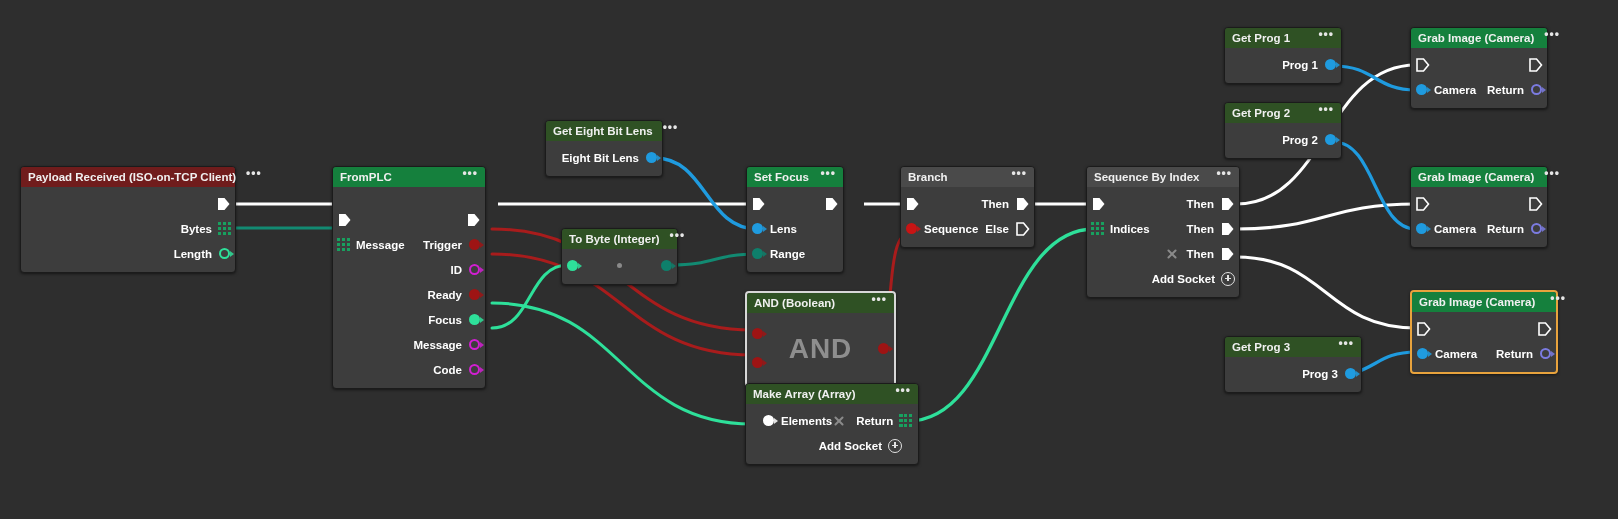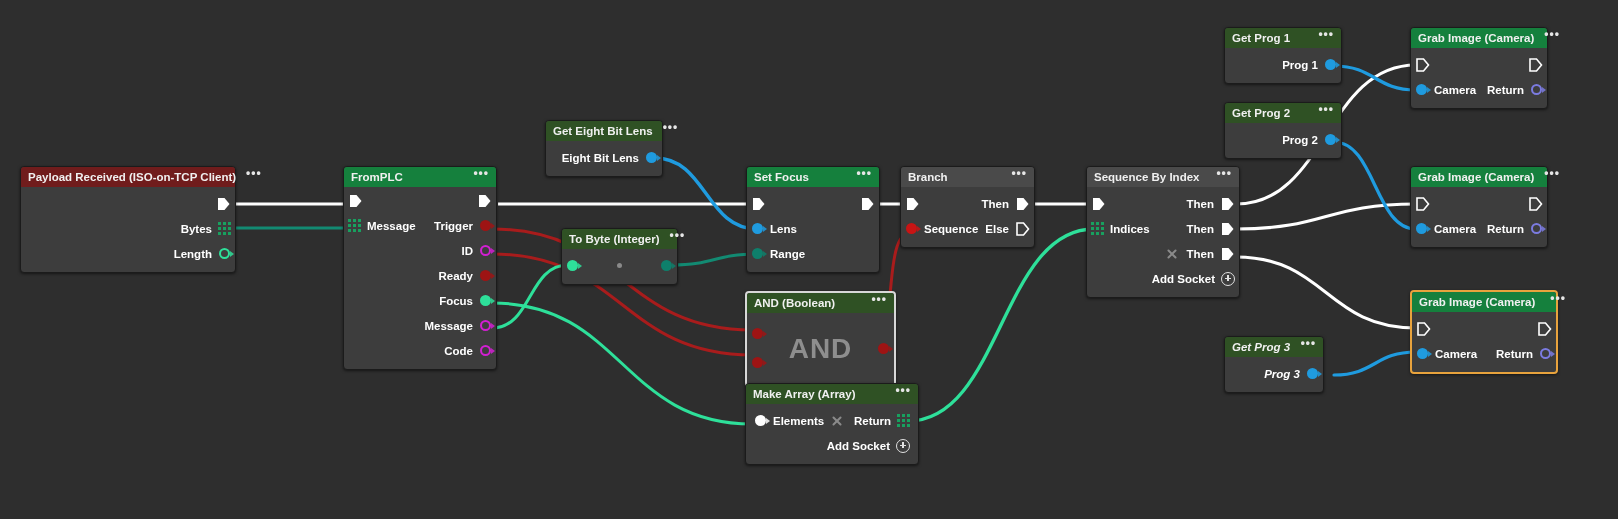--- a/index.html
+++ b/index.html
@@ -163,27 +163,27 @@
           <div class="row">
             <span class="grow"></span>
             <span class="lbl-r">Length</span>
             <span class="sock" style="color: rgb(46, 224, 154);">
               <i class="dot hollow"></i>
               <i class="nub"></i>
             </span>
           </div>
         </div>
       </div>
-      <div class="node" style="left: 343px; top: 166px; width: 154px;">
+      <div class="node" style="left: 332px; top: 166px; width: 154px;">
         <div class="hdr hdr-blue">
           <span class="ttl">FromPLC</span>
           <span class="sp"></span>
           <span class="dots">•••</span>
         </div>
-        <div class="body" style="padding: 1px 4px 6px;">
+        <div class="body" style="padding: 20px 4px 6px;">
           <div class="row">
             <span class="exec">
               <svg width="15" height="16" viewBox="0 0 15 16">
                 <path d="M2 2 L2 14 L8.5 14 L13.5 8 L8.5 2 Z" fill="#ffffff"></path>
               </svg>
             </span>
             <span class="grow"></span>
             <span class="exec">
               <svg width="15" height="16" viewBox="0 0 15 16">
                 <path d="M2 2 L2 14 L8.5 14 L13.5 8 L8.5 2 Z" fill="#ffffff"></path>
@@ -284,21 +284,21 @@
             <span class="grow"></span>
             <span class="smalldot"></span>
             <span class="grow"></span>
             <span class="sock" style="color: rgb(14, 127, 107);">
               <i class="dot solid"></i>
               <i class="nub"></i>
             </span>
           </div>
         </div>
       </div>
-      <div class="node" style="left: 746px; top: 166px; width: 134px;">
+      <div class="node" style="left: 746px; top: 166px; width: 98px;">
         <div class="hdr hdr-blue">
           <span class="ttl">Set Focus</span>
           <span class="sp"></span>
           <span class="dots">•••</span>
         </div>
         <div class="body" style="padding: 4px 4px 6px;">
           <div class="row">
             <span class="exec">
               <svg width="15" height="16" viewBox="0 0 15 16">
                 <path d="M2 2 L2 14 L8.5 14 L13.5 8 L8.5 2 Z" fill="#ffffff"></path>
@@ -453,21 +453,21 @@
             <div class="andtxt">AND</div>
           </div>
         </div>
       </div>
       <div class="node" style="left: 745px; top: 383px; width: 174px;">
         <div class="hdr hdr-green">
           <span class="ttl">Make Array (Array)</span>
           <span class="sp"></span>
           <span class="dots">•••</span>
         </div>
-        <div class="body" style="padding: 4px 8px 6px;">
+        <div class="body" style="padding: 4px 16px 6px;">
           <div class="row">
             <span class="sock" style="color: rgb(255, 255, 255);">
               <i class="dot solid"></i>
               <i class="nub"></i>
             </span>
             <span class="lbl-l">Elements</span>
             <span class="grow"></span>
             <span class="xmark"></span>
             <span class="lbl-r" style="margin-left: 10px;">Return</span>
             <span class="grid">
@@ -516,21 +516,21 @@
           <div class="row">
             <span class="grow"></span>
             <span class="lbl-r">Prog 2</span>
             <span class="sock" style="color: rgb(31, 155, 223);">
               <i class="dot solid"></i>
               <i class="nub"></i>
             </span>
           </div>
         </div>
       </div>
-      <div class="node" style="left: 1224px; top: 336px; width: 100px; font-style: italic;">
+      <div class="node" style="left: 1224px; top: 336px; width: 138px;">
         <div class="hdr hdr-green">
           <span class="ttl">Get Prog 3</span>
           <span class="sp"></span>
           <span class="dots">•••</span>
         </div>
         <div class="body" style="padding: 4px 4px 6px;">
           <div class="row">
             <span class="grow"></span>
             <span class="lbl-r">Prog 3</span>
             <span class="sock" style="color: rgb(31, 155, 223);">

